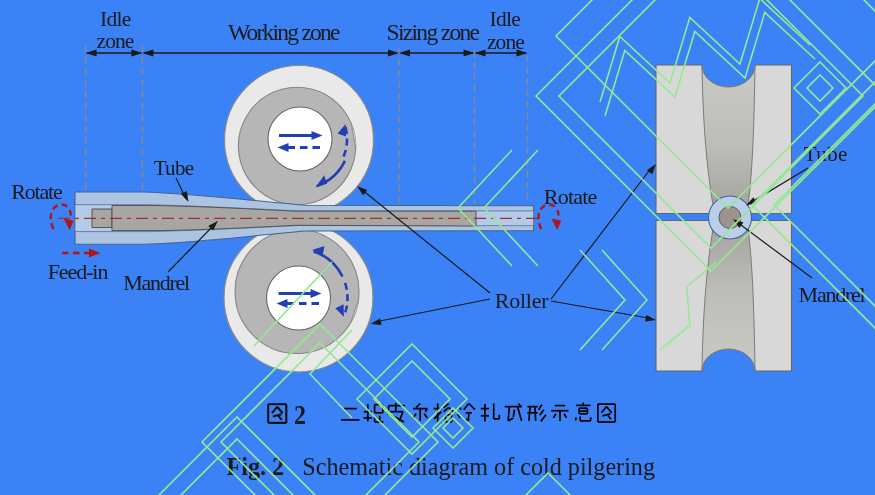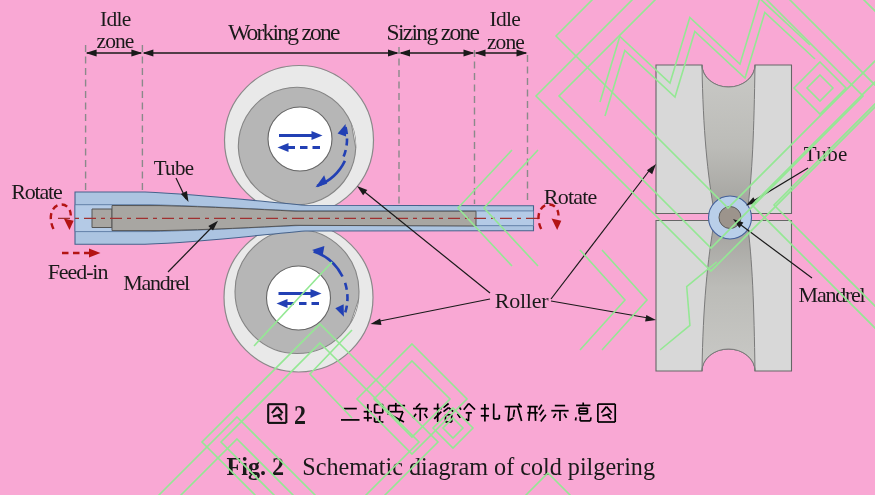--- a/index.html
+++ b/index.html
@@ -1,16 +1,16 @@
 <!DOCTYPE html>
 <html><head>
 <meta charset="utf-8">
 <style>
 html,body{margin:0;padding:0;background:#ffffff;}
-#page{position:relative;width:875px;height:495px;overflow:hidden;background:#f9a8d4;}
+#page{position:relative;width:875px;height:495px;overflow:hidden;background:#3b82f6;}
 text{font-family:"Liberation Serif", serif;fill:#1a1a1a;}
 </style>
 </head>
 <body>
 <div id="page">
 <svg width="875" height="495" viewBox="0 0 875 495" xmlns="http://www.w3.org/2000/svg">
 <defs>
 <linearGradient id="colTop" x1="0" y1="0" x2="0" y2="1">
   <stop offset="0" stop-color="#c9c9c6"></stop>
           <stop offset="0.55" stop-color="#bcbcb8"></stop>

